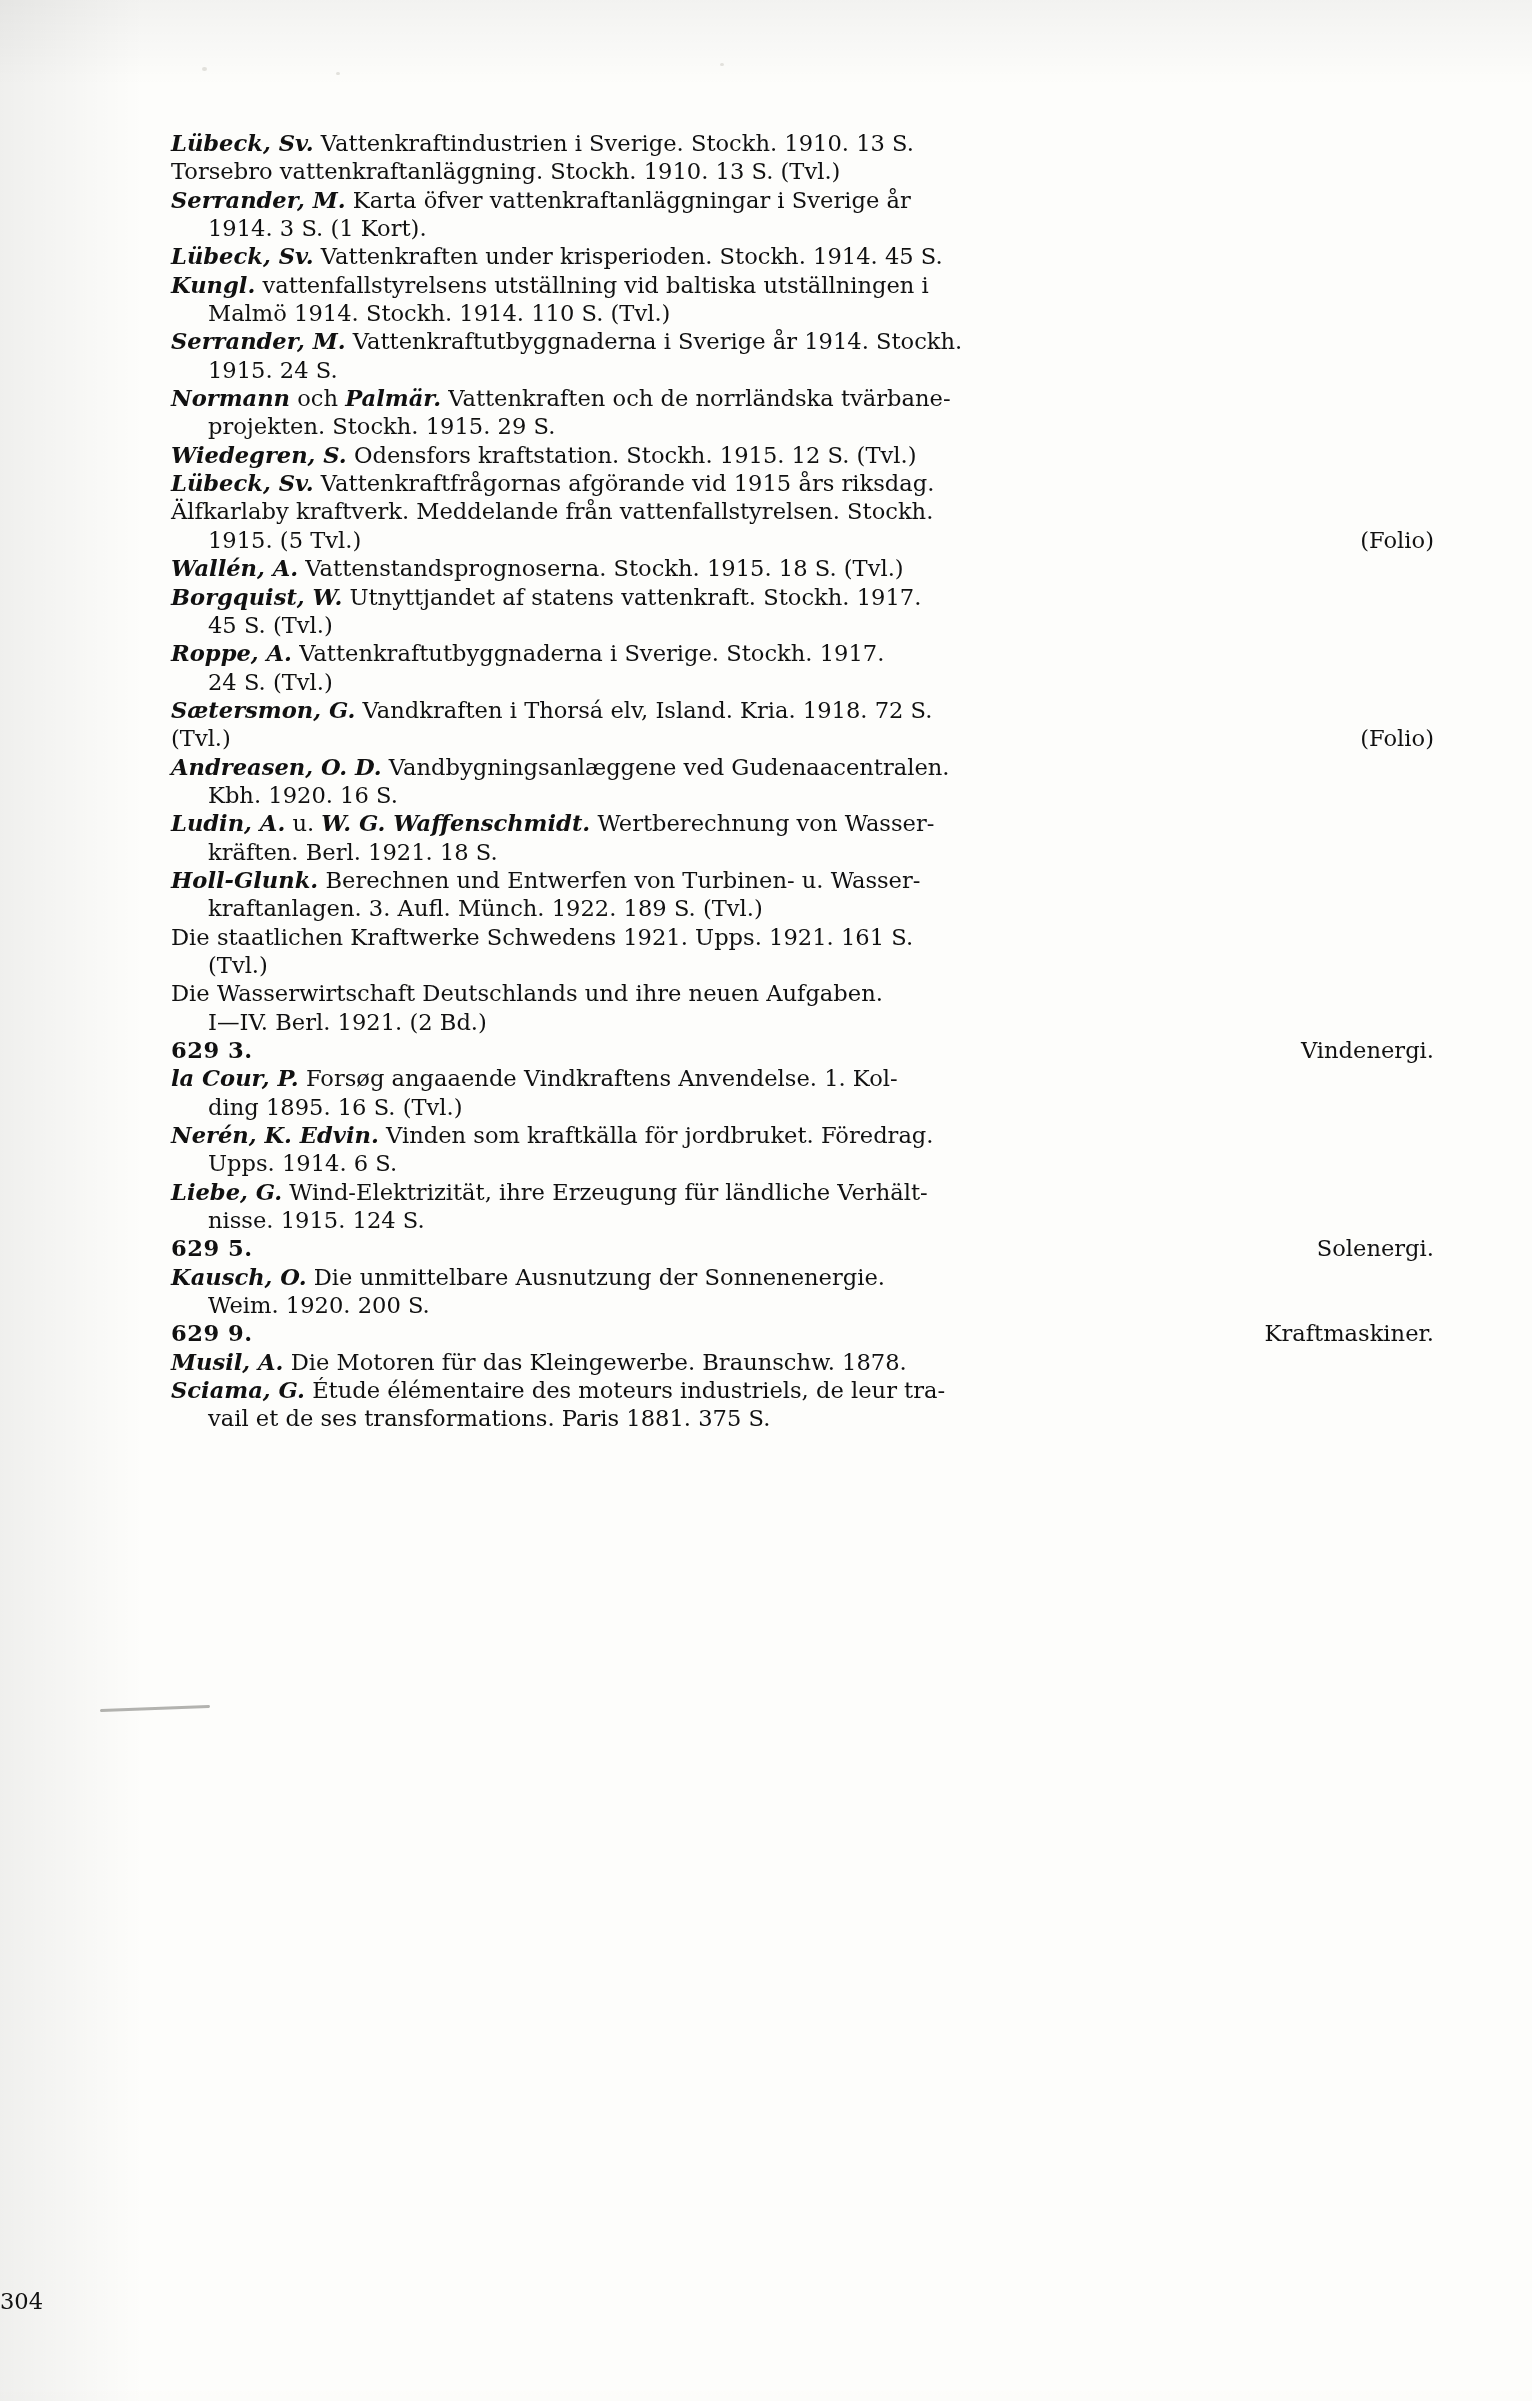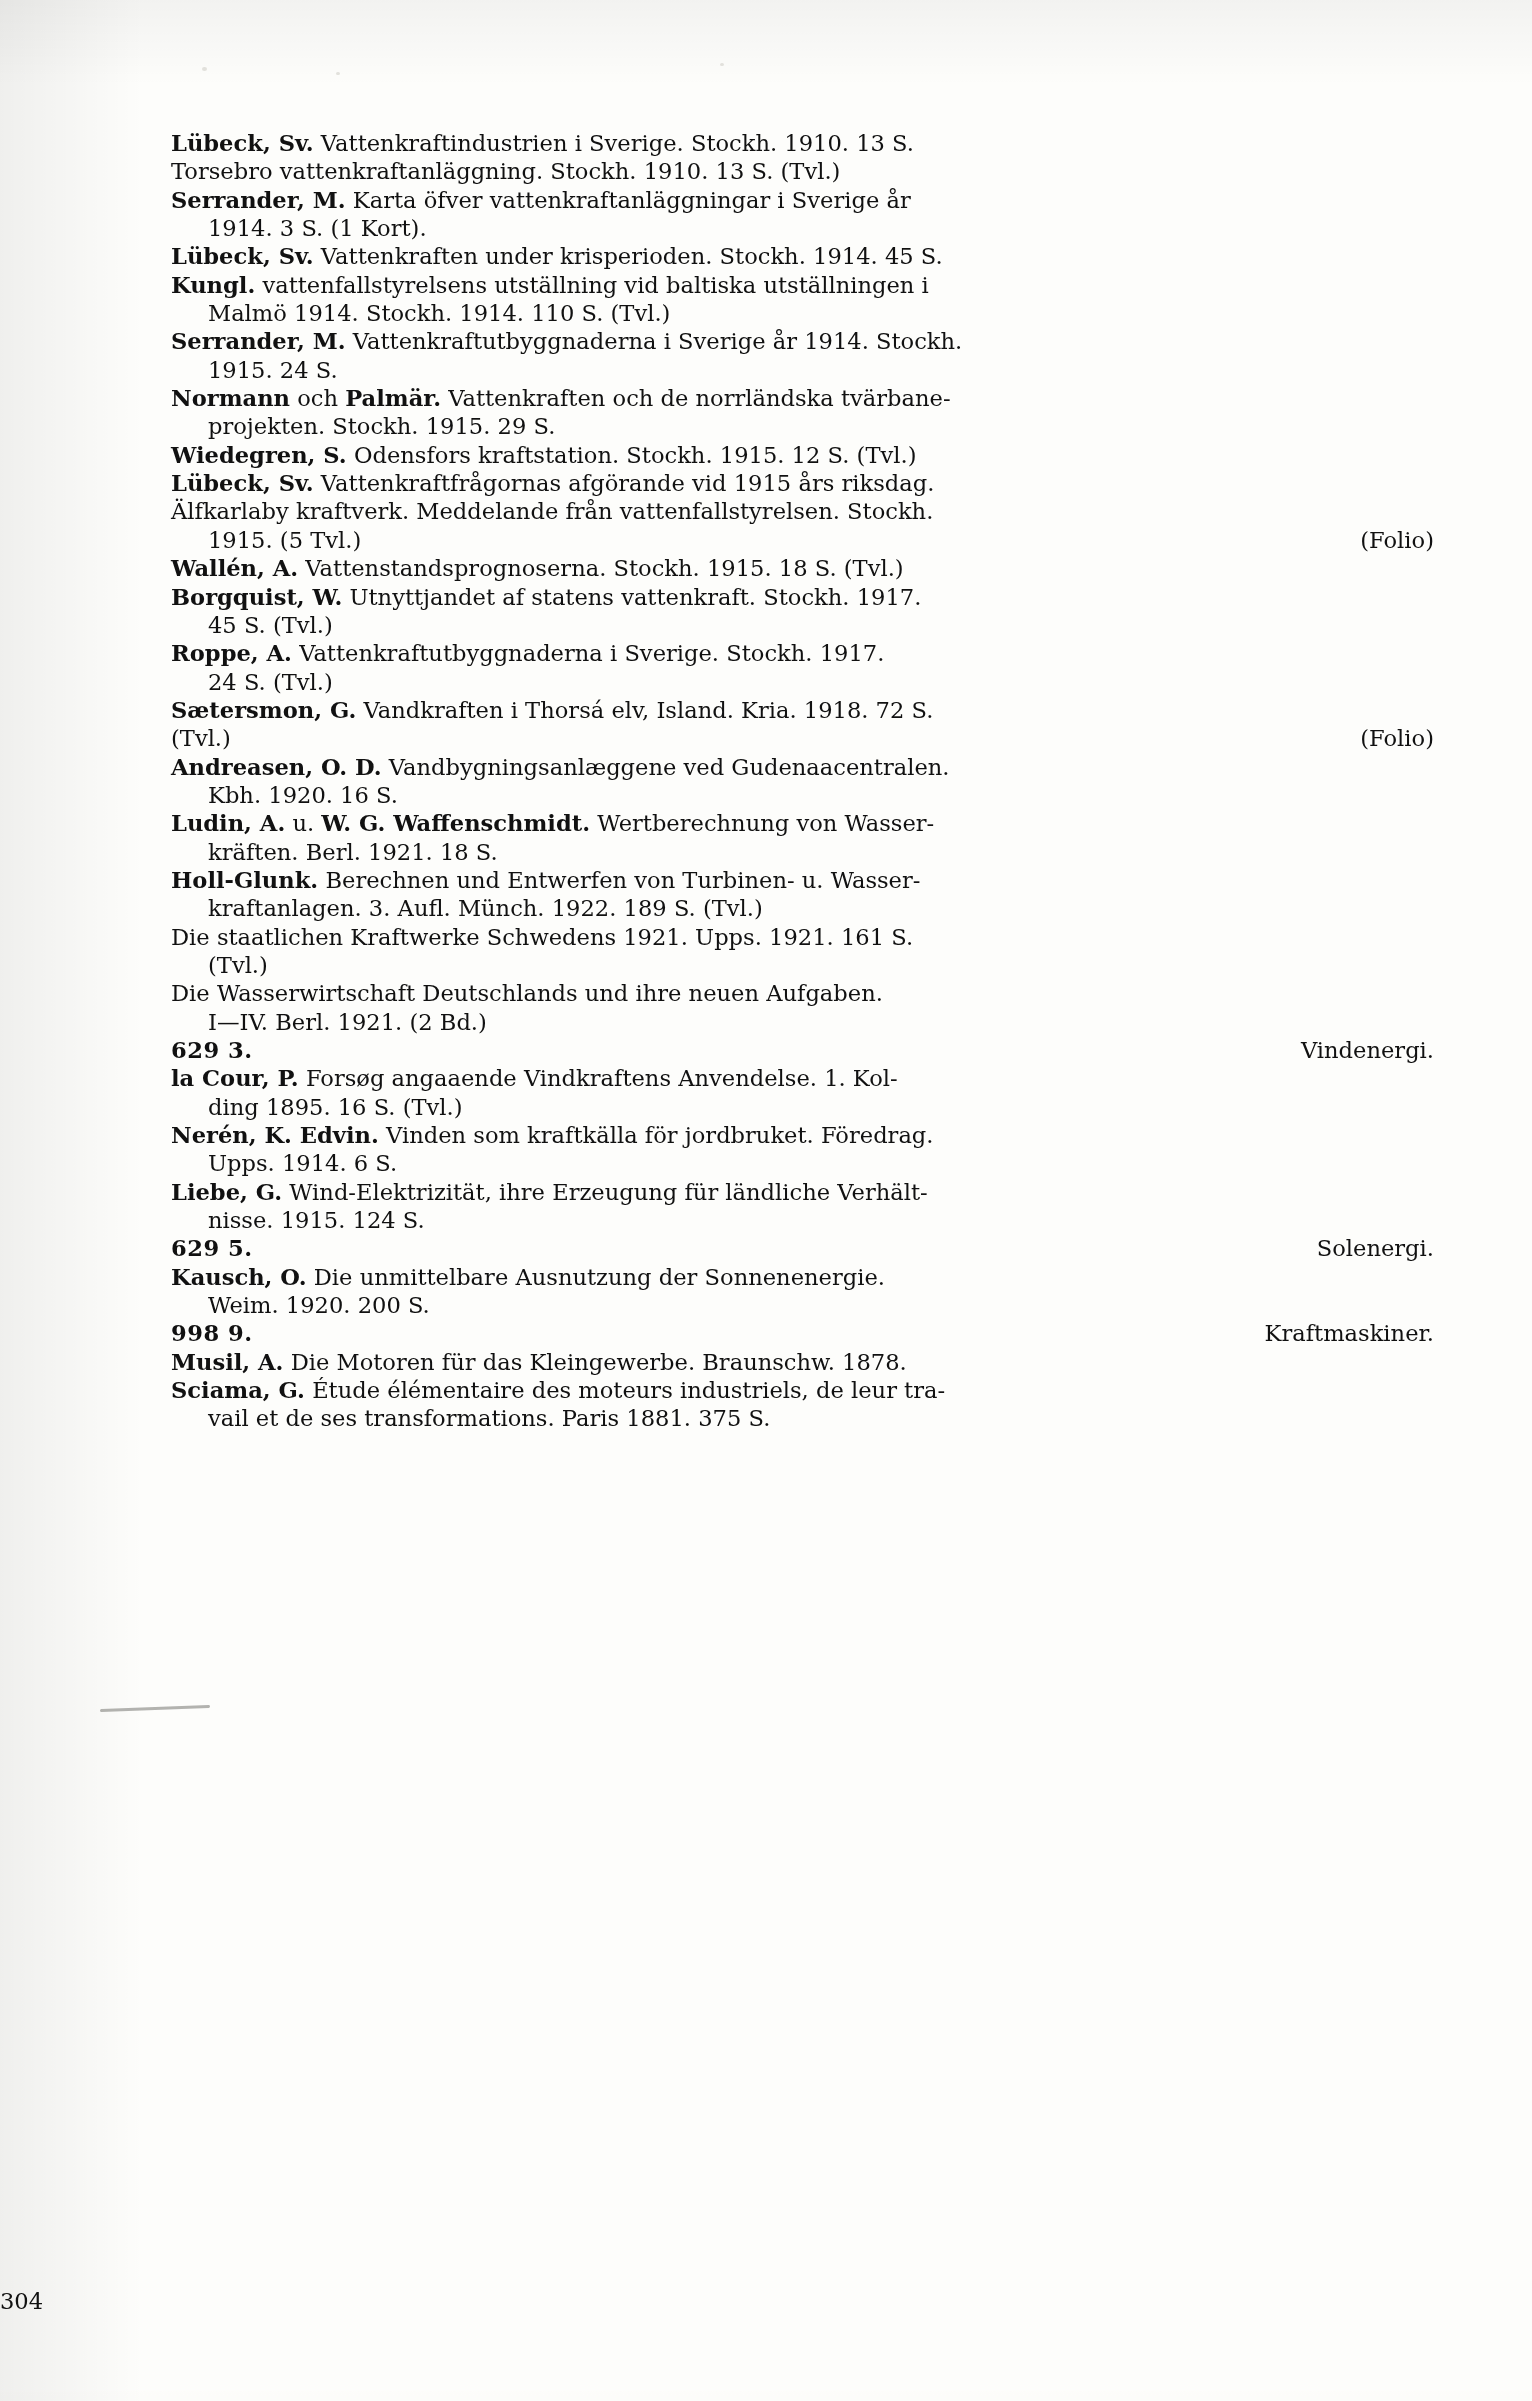--- a/index.html
+++ b/index.html
@@ -66,20 +66,21 @@
     text-align: left;
   }
   .entry .line {
     display: block;
   }
   .entry .line.nojust {
     text-align: left;
   }
   .author {
     font-weight: bold;
+    font-style: italic;
   }
   .folio-right {
     float: right;
   }
   .section {
     font-size: 22.6px;
     line-height: 1.255;
     display: flex;
     justify-content: space-between;
     align-items: baseline;
@@ -268,21 +269,21 @@
       <span class="title">Solenergi.</span>
     </div>
 
     <p class="entry">
       <span class="author">Kausch, O.</span>
       <span>Die unmittelbare Ausnutzung der Sonnenenergie.</span>
       <span class="cont nojust">Weim.  1920.  200 S.</span>
     </p>
 
     <div class="section">
-      <span class="num">998 9.</span>
+      <span class="num">629 9.</span>
       <span class="title">Kraftmaskiner.</span>
     </div>
 
     <p class="entry">
       <span class="author">Musil, A.</span>
       <span>Die Motoren für das Kleingewerbe.  Braunschw.  1878.</span>
     </p>
 
     <p class="entry">
       <span class="author">Sciama, G.</span>

